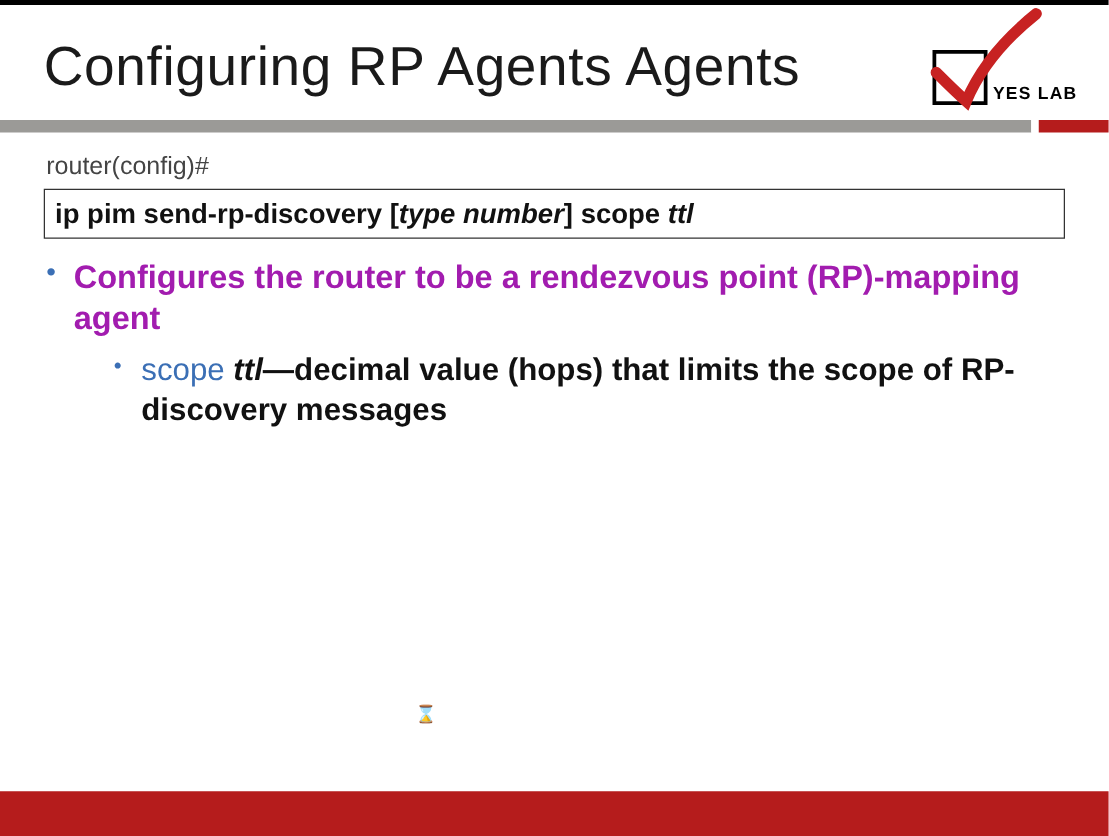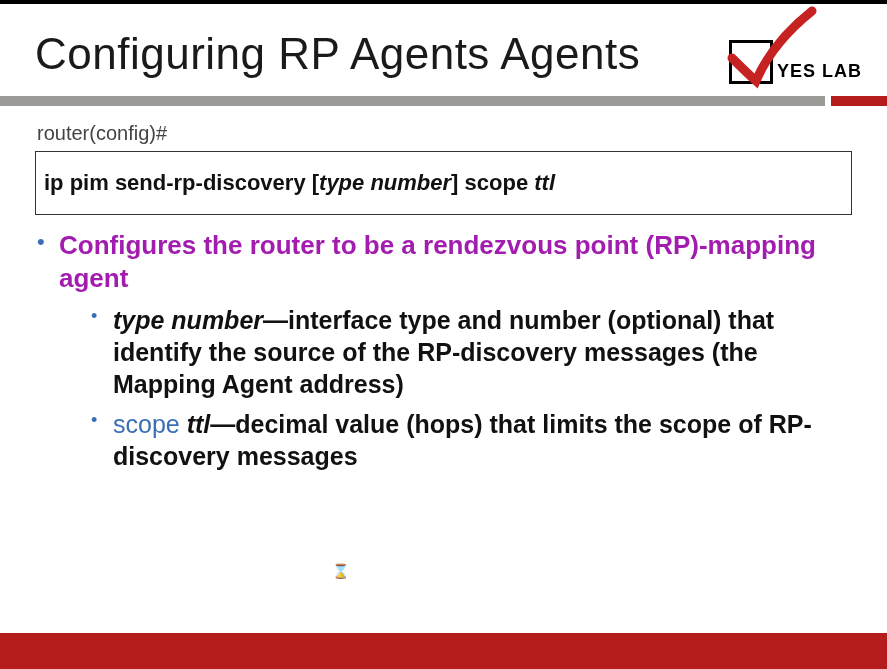--- a/index.html
+++ b/index.html
@@ -41,21 +41,21 @@
       align-items: flex-end;
     }
     .logo-box {
       width: 44px;
       height: 44px;
       border: 3px solid #000;
       position: relative;
       margin-right: 4px;
     }
     .logo-text {
-      font-size: 18px;
+      font-size: 14px;
       font-weight: 700;
       letter-spacing: 1px;
       color: #000;
       padding-bottom: 2px;
     }
     .check-svg {
       position: absolute;
       left: -20px;
       top: -40px;
       width: 110px;
@@ -71,21 +71,21 @@
     .divider .white { width: 6px; background: #fff; }
     .divider .red { width: 56px; background: #b51c1c; }
     .prompt {
       font-size: 20px;
       color: #444;
       margin-bottom: 6px;
       padding-left: 2px;
     }
     .cmd-box {
       border: 1.5px solid #333;
-      padding: 18px 8px;
+      padding: 6px 8px;
       font-size: 22px;
       font-weight: 700;
       color: #111;
       margin-bottom: 14px;
     }
     .cmd-box .ital { font-style: italic; }
     ul.top { list-style: none; padding-left: 24px; }
     ul.top > li { position: relative; padding-left: 0; }
     ul.top > li::before {
       content: "•";
@@ -166,25 +166,20 @@
   <div class="cmd-box">
     <span>ip pim send-rp-discovery [</span><span class="ital">type number</span><span>] scope </span><span class="ital">ttl</span>
   </div>
 
   <ul class="top">
     <li>
       <div class="top-text">Configures the router to be a rendezvous point (RP)-mapping agent</div>
       <ul class="sub">
         <li>
           <div class="sub-text">
-            <span class="ital">type number</span><span>—interface type and number (optional) that identify the source of the RP-discovery messages (the Mapping Agent address)</span>
-          </div>
-        </li>
-        <li>
-          <div class="sub-text">
             <span class="kw">scope</span><span class="ital"> ttl</span><span>—decimal value (hops) that limits the scope of RP-discovery messages</span>
           </div>
         </li>
       </ul>
     </li>
   </ul>
 
 </div>
 
 <span class="cursor-icon">⌛</span>

